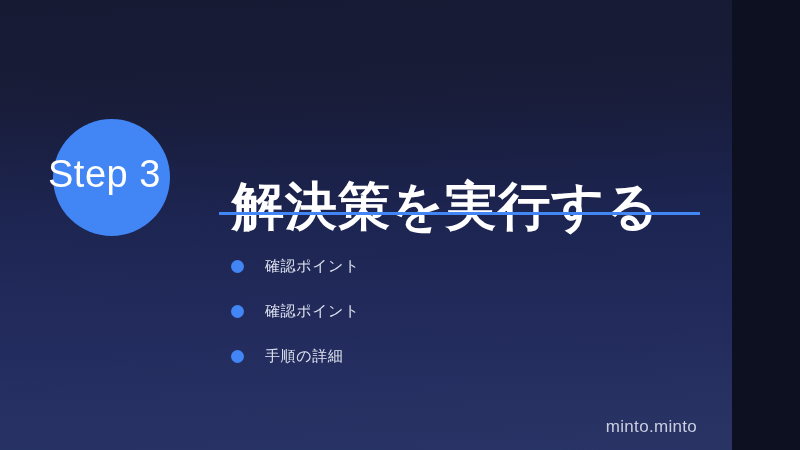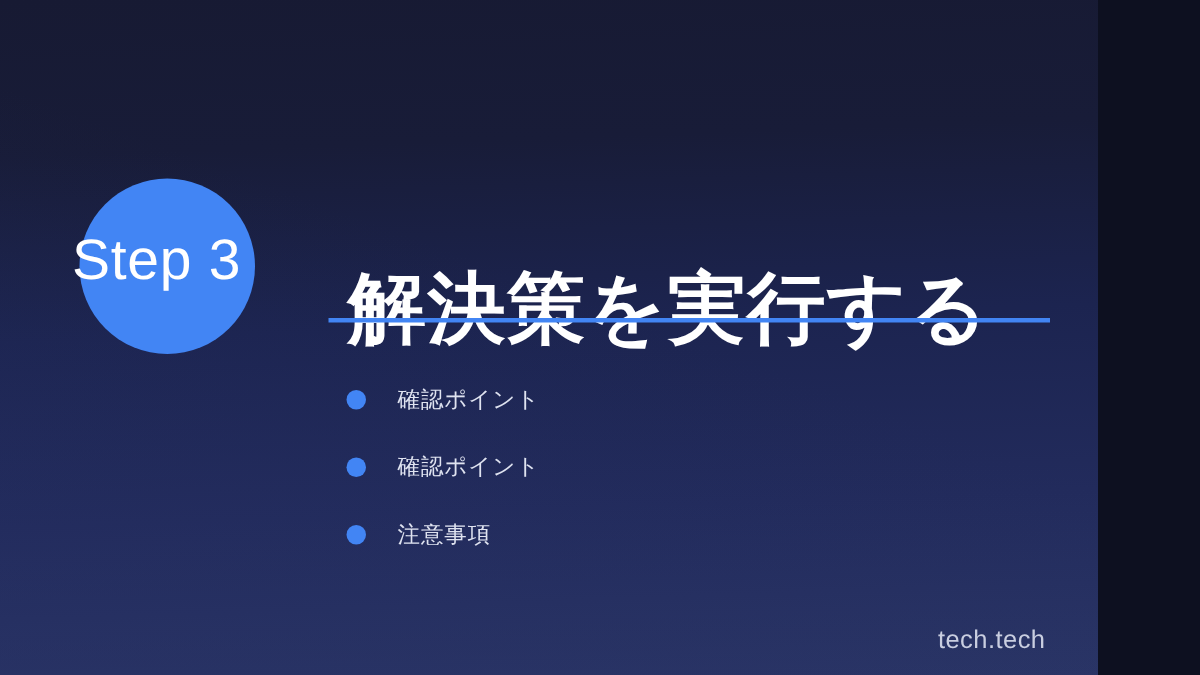--- a/index.html
+++ b/index.html
@@ -133,19 +133,19 @@
     <li class="bullet-item">
       <span class="bullet-dot"></span>
       <span class="bullet-text">確認ポイント</span>
     </li>
     <li class="bullet-item">
       <span class="bullet-dot"></span>
       <span class="bullet-text">確認ポイント</span>
     </li>
     <li class="bullet-item">
       <span class="bullet-dot"></span>
-      <span class="bullet-text">注意事項</span>
+      <span class="bullet-text">手順の詳細</span>
     </li>
   </ul>
 
-  <div class="watermark">tech.tech</div>
+  <div class="watermark">minto.minto</div>
 
 </div>
 
 </body></html>

